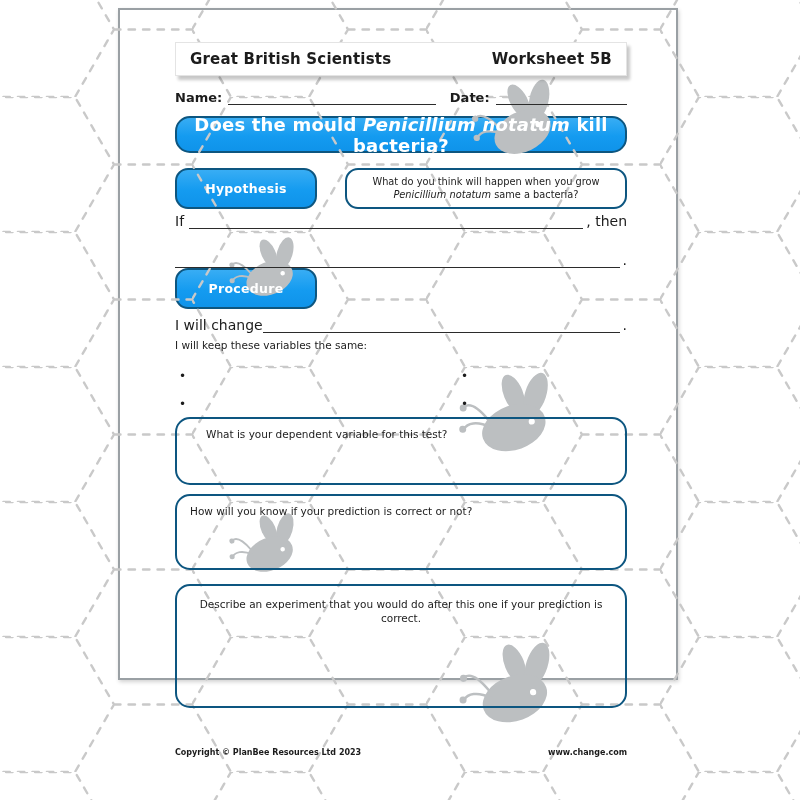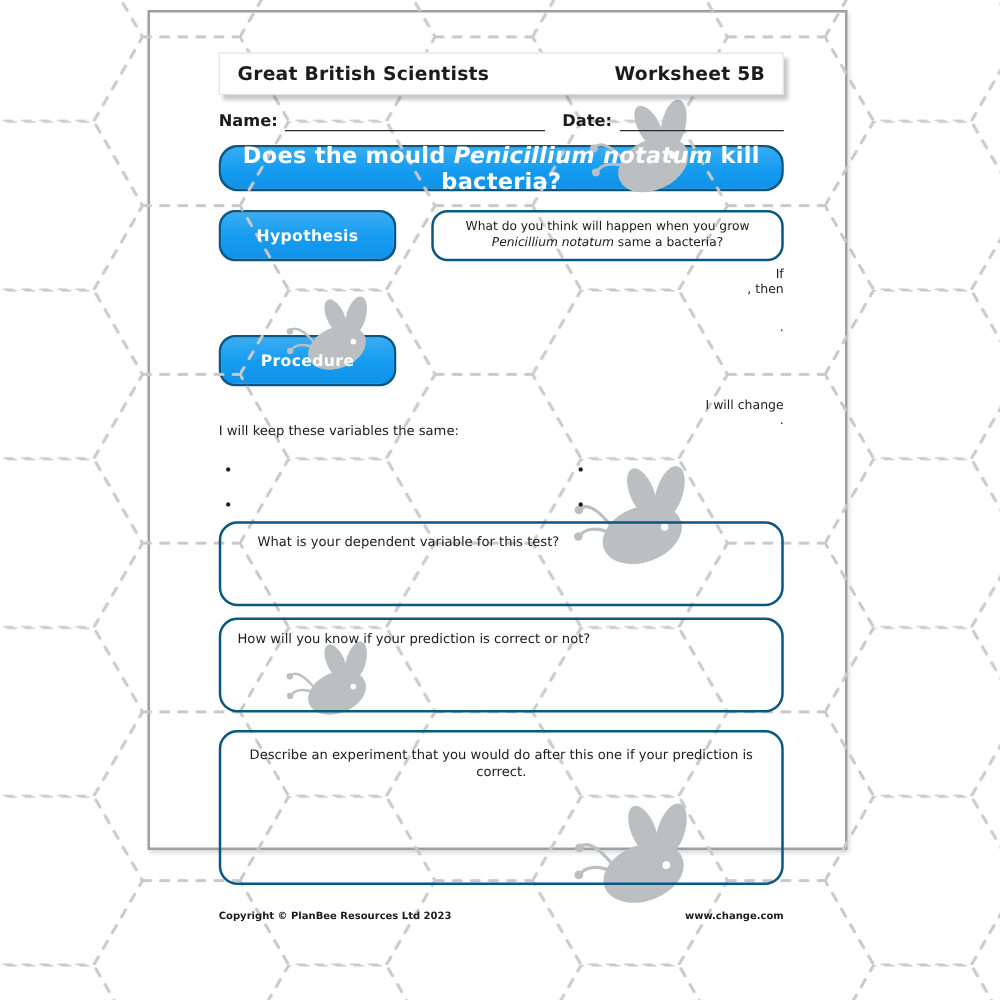--- a/index.html
+++ b/index.html
@@ -13,21 +13,21 @@
   .hex-overlay{position:absolute;left:0;top:0;z-index:2;pointer-events:none;}
   
   .bee{position:absolute;z-index:3;pointer-events:none;}
   
   .page{
     position:absolute;left:118px;top:8px;width:560px;height:672px;
     background:#ffffff;border:2px solid #9aa0a4;box-sizing:border-box;
     box-shadow:1px 2px 4px rgba(0,0,0,0.18);
   }
   .page-inner{position:absolute;left:55px;top:0;width:452px;}
-  .zt{position:relative;z-index:4;} 
+  .zt{position:relative;z-index:4;justify-content:center;} 
 
   
   .header-bar{
     margin-top:32px;height:34px;background:#ffffff;border:1px solid #e4e4e4;
     box-shadow:3px 4px 3px rgba(0,0,0,0.22);
     display:flex;align-items:center;justify-content:space-between;
     padding:0 14px;box-sizing:border-box;
     font-weight:bold;font-size:15px;letter-spacing:0.2px;
   }
   
@@ -50,21 +50,21 @@
   .row-proc{margin-top:0;}
   .blue-btn{width:142px;border-radius:13px;font-size:12.5px;letter-spacing:0.3px;flex:none;}
   .qbox-inline{
     flex:1;border:2.5px solid #0d5680;border-radius:13px;background:transparent;
     display:flex;align-items:center;justify-content:center;text-align:center;
     font-size:9.8px;line-height:1.3;padding:2px 14px;box-sizing:border-box;
   }
   .ital{font-style:italic;}
 
   
-  .fill-row{display:flex;align-items:flex-end;font-size:10px;flex-direction:column;}
+  .fill-row{display:flex;align-items:flex-end;font-size:14px;}
   .fill-row .grow{flex:1;}
   .if-row{margin-top:5px;height:15px;}
   .line2-row{margin-top:25px;height:14px;}
   .change-row{margin-top:10px;height:14px;}
   .keep-row{margin-top:6px;font-size:10.5px;}
   .enddot{margin-left:3px;}
   .thenlab{margin-left:3px;}
 
   
   .bullets{margin-top:18px;display:grid;grid-template-columns:1fr 1fr;row-gap:14px;padding-left:4px;font-size:12px;line-height:14px;}
@@ -73,21 +73,21 @@
   
   .qbox{
     border:2.5px solid #0d5680;border-radius:15px;background:transparent;
     font-size:10.5px;line-height:1.35;padding:8px 13px;box-sizing:border-box;
   }
   .box1{margin-top:6px;height:68px;padding-left:29px;}
   .box2{margin-top:9px;height:76px;}
   .box3{margin-top:14px;height:124px;text-align:center;padding-top:11px;}
 
   
-  .footer-row{margin-top:20px;display:flex;justify-content:space-between;align-items:flex-start;font-size:8px;font-weight:bold;}
+  .footer-row{margin-top:40px;display:flex;justify-content:space-between;align-items:flex-start;font-size:8px;font-weight:bold;}
 </style>
 </head>
 <body>
 
 <svg width="0" height="0" style="position:absolute" aria-hidden="true">
   <defs>
     <g id="bee-shape" fill="#bcbfc1" stroke="none">
       <ellipse cx="62" cy="25" rx="10" ry="21" transform="rotate(-18 62 25)"></ellipse>
       <ellipse cx="85" cy="27" rx="11" ry="23" transform="rotate(22 85 27)"></ellipse>
       <ellipse cx="60" cy="60" rx="34" ry="23" transform="rotate(-16 60 60)"></ellipse>

